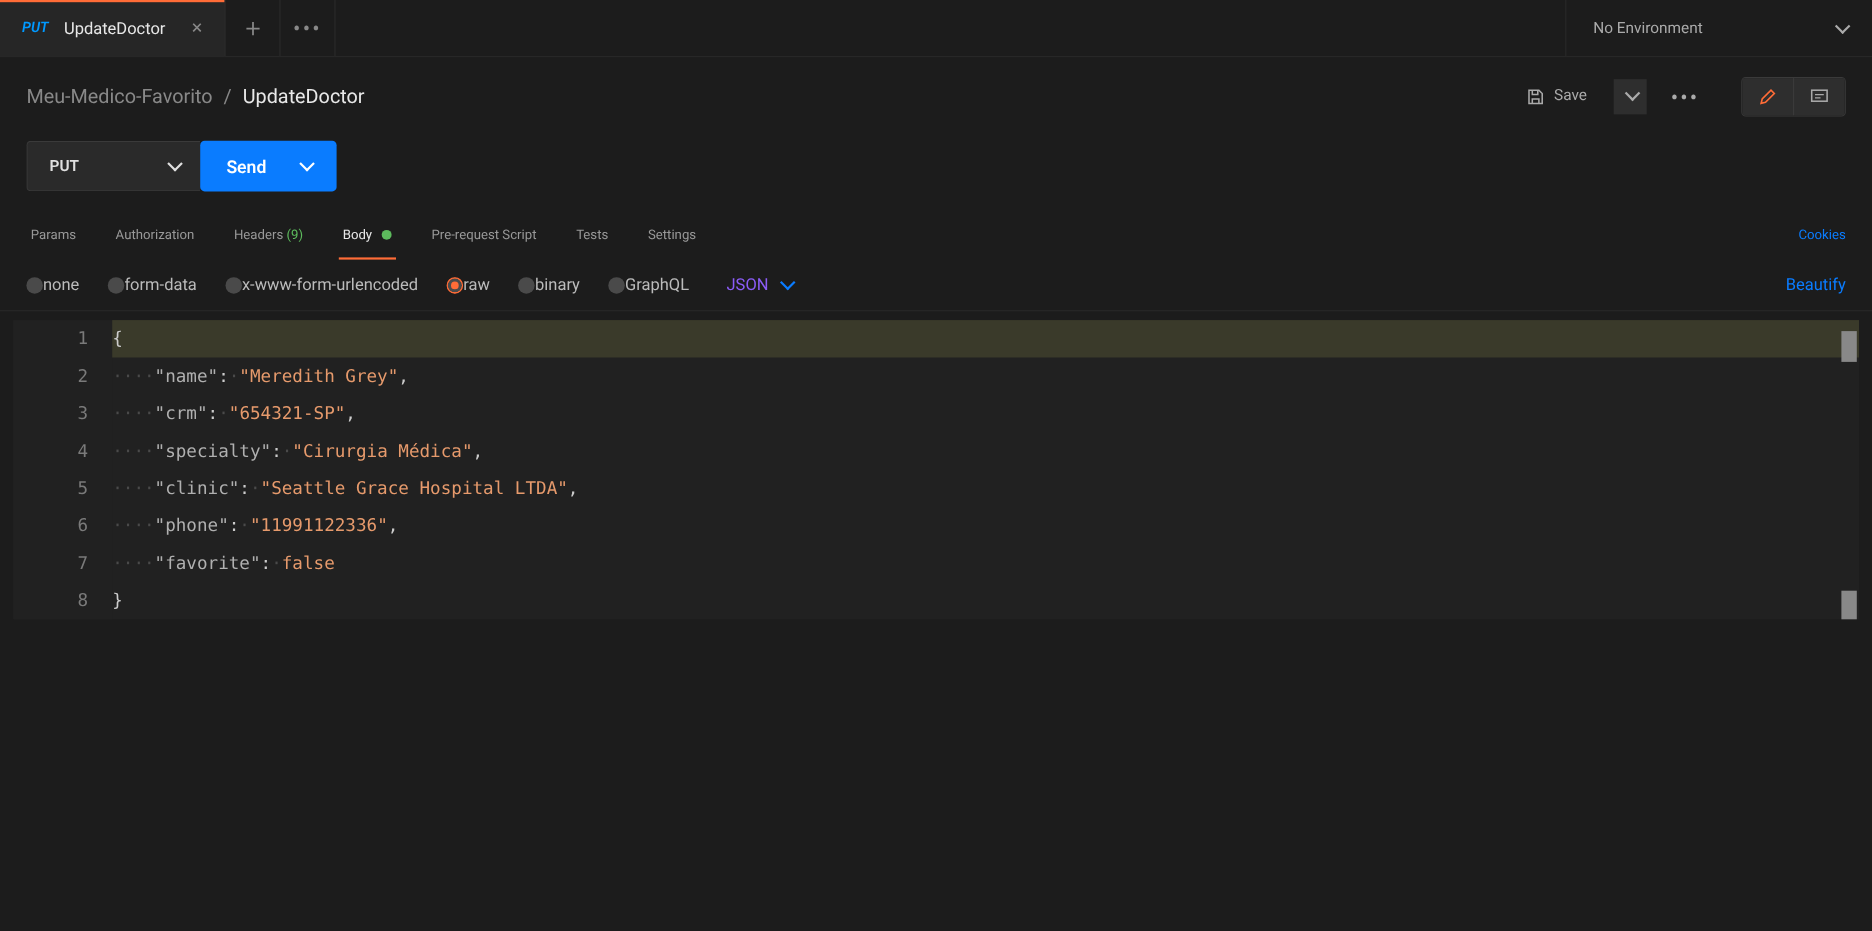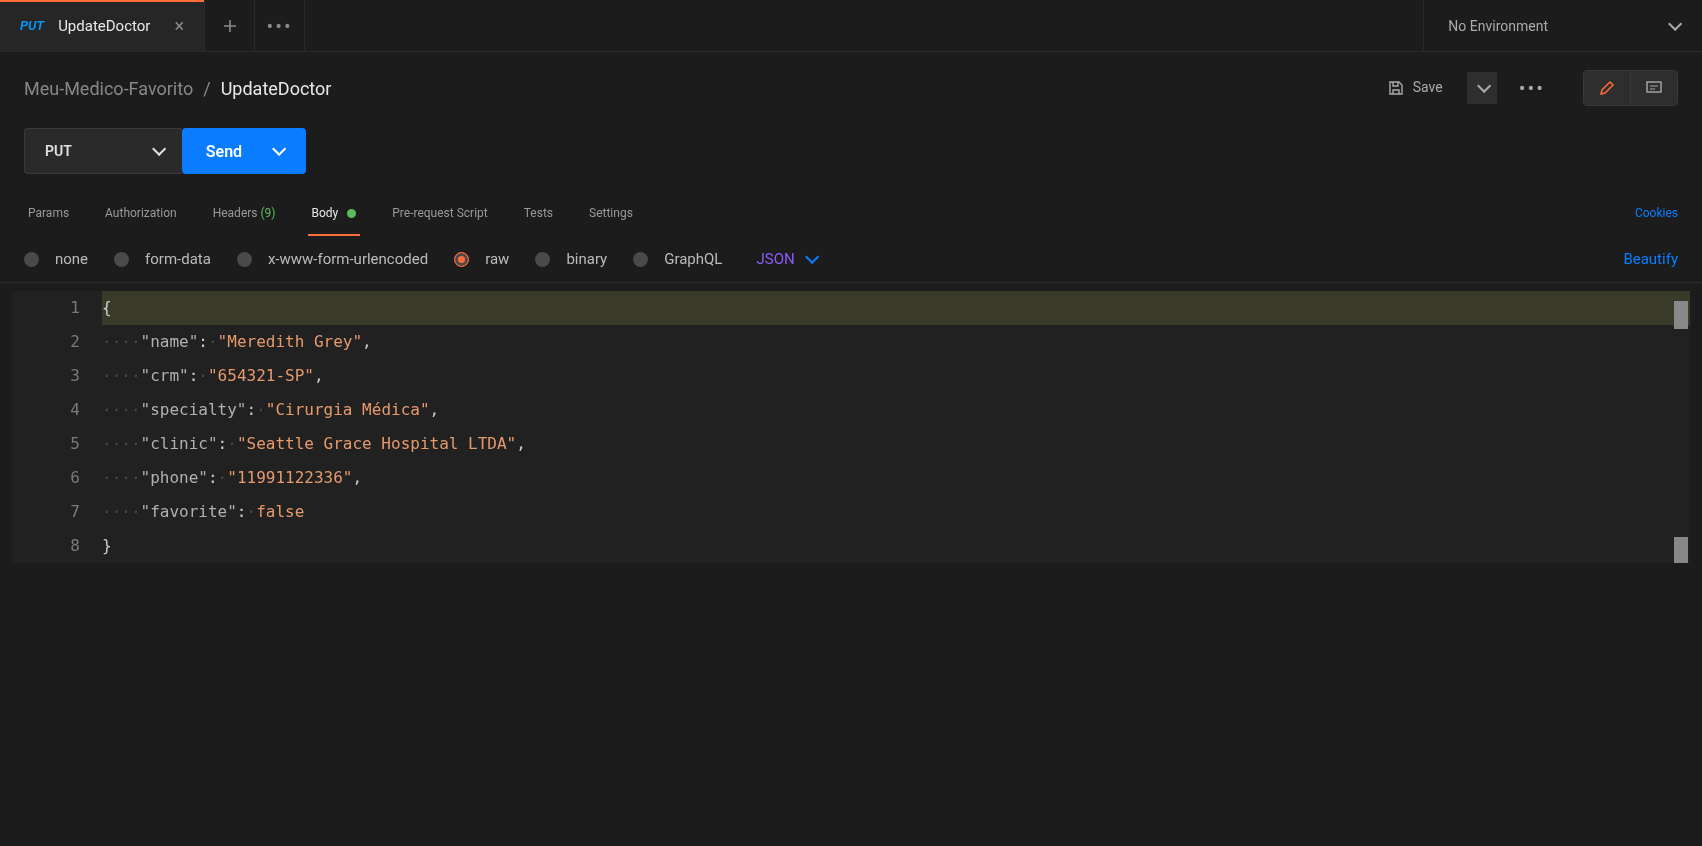--- a/index.html
+++ b/index.html
@@ -227,21 +227,21 @@
   display: flex;
   align-items: center;
   padding: 14px 24px;
   gap: 26px;
   font-size: 15px;
   border-bottom: 1px solid #2a2a2a;
 }
 .radio-opt {
   display: flex;
   align-items: center;
-  gap: 16px;
+  gap: 0;
   color: #bbb;
   cursor: pointer;
 }
 .radio-circle {
   width: 15px;
   height: 15px;
   border-radius: 50%;
   background: #4a4a4a;
 }
 .radio-opt.selected .radio-circle {

